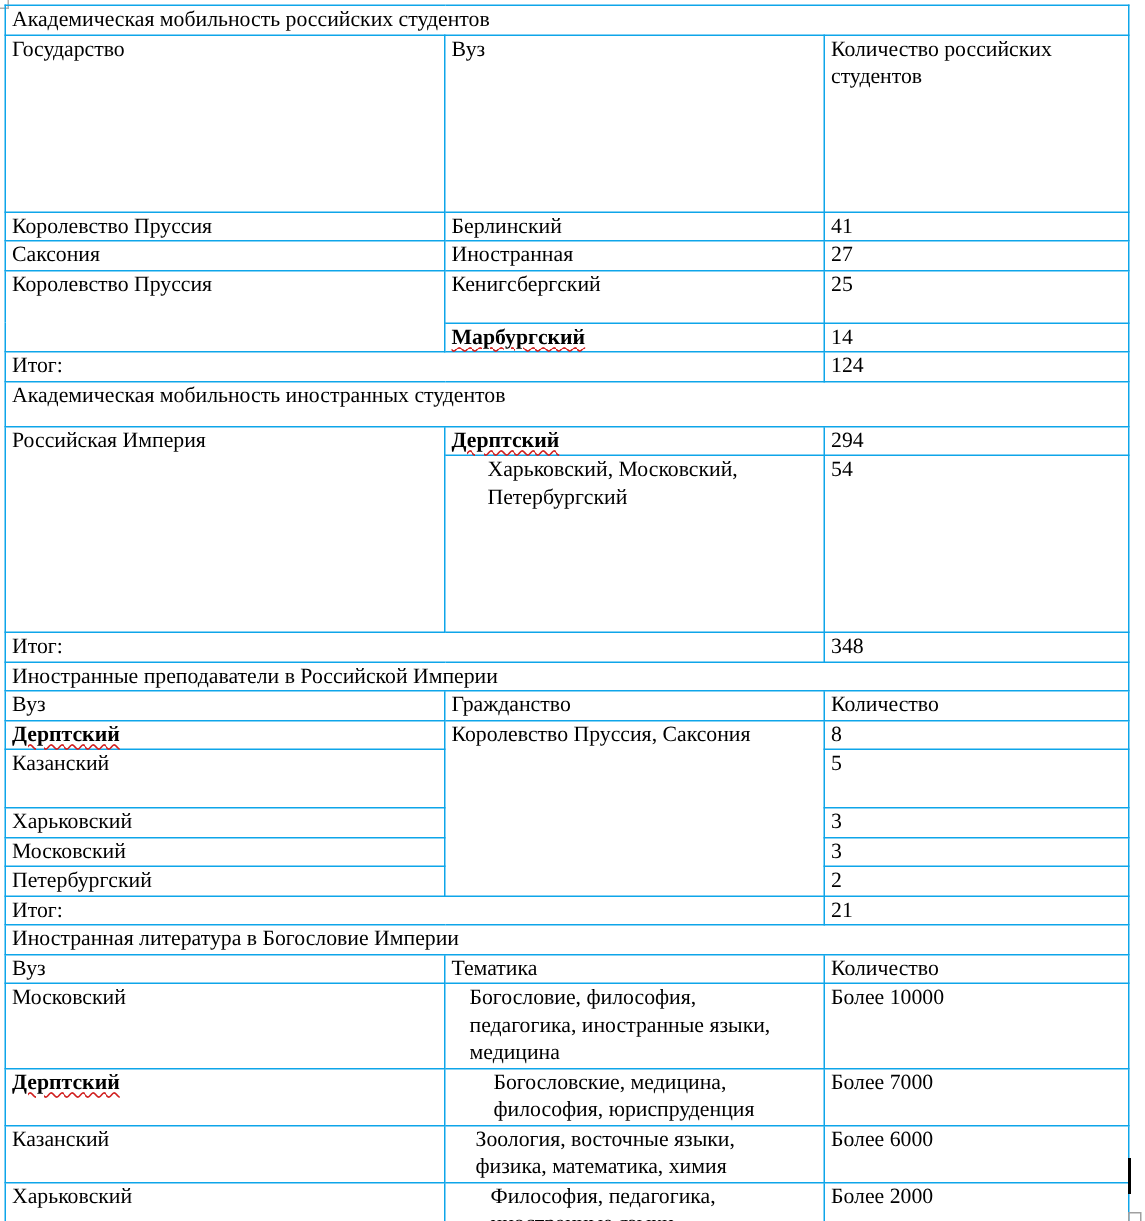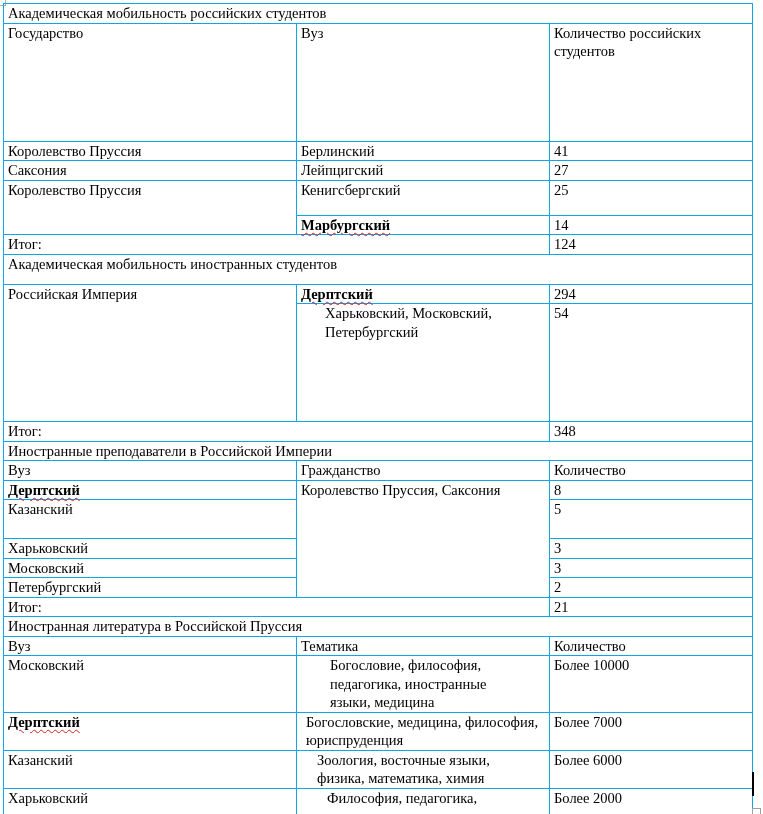--- a/index.html
+++ b/index.html
@@ -34,21 +34,21 @@
     <td>Вуз</td>
     <td>Количество российских студентов</td>
   </tr>
   <tr style="height:19px">
     <td>Королевство Пруссия</td>
     <td>Берлинский</td>
     <td>41</td>
   </tr>
   <tr style="height:19px">
     <td>Саксония</td>
-    <td>Лейпцигский</td>
+    <td>Иностранная</td>
     <td>27</td>
   </tr>
   <tr style="height:35px">
     <td rowspan="2">Королевство Пруссия</td>
     <td>Кенигсбергский</td>
     <td>25</td>
   </tr>
   <tr style="height:19px">
     <td><span class="spell">Марбургский</span></td>
     <td>14</td>
@@ -103,35 +103,35 @@
   <tr style="height:19px">
     <td>Петербургский</td>
     <td>2</td>
   </tr>
   <tr style="height:19px">
     <td colspan="2">Итог:</td>
     <td>21</td>
   </tr>
 
   <tr style="height:19px">
-    <td colspan="3">Иностранная литература в Российской Пруссия</td>
+    <td colspan="3">Иностранная литература в Богословие Империи</td>
   </tr>
   <tr style="height:19px">
     <td>Вуз</td>
     <td>Тематика</td>
     <td>Количество</td>
   </tr>
   <tr style="height:56px">
     <td>Московский</td>
-    <td style="padding:0 33px">Богословие, философия, педагогика, иностранные языки, медицина</td>
+    <td style="padding:0 16px">Богословие, философия, педагогика, иностранные языки, медицина</td>
     <td>Более 10000</td>
   </tr>
   <tr style="height:37px">
     <td><span class="spell">Дерптский</span></td>
-    <td style="padding:0 9px">Богословские, медицина, философия, юриспруденция</td>
+    <td style="padding:0 32px">Богословские, медицина, философия, юриспруденция</td>
     <td>Более 7000</td>
   </tr>
   <tr style="height:38px">
     <td>Казанский</td>
     <td style="padding:0 20px">Зоология, восточные языки, физика, математика, химия</td>
     <td>Более 6000</td>
   </tr>
   <tr style="height:38px">
     <td>Харьковский</td>
     <td style="padding:0 30px">Философия, педагогика, иностранные языки</td>

